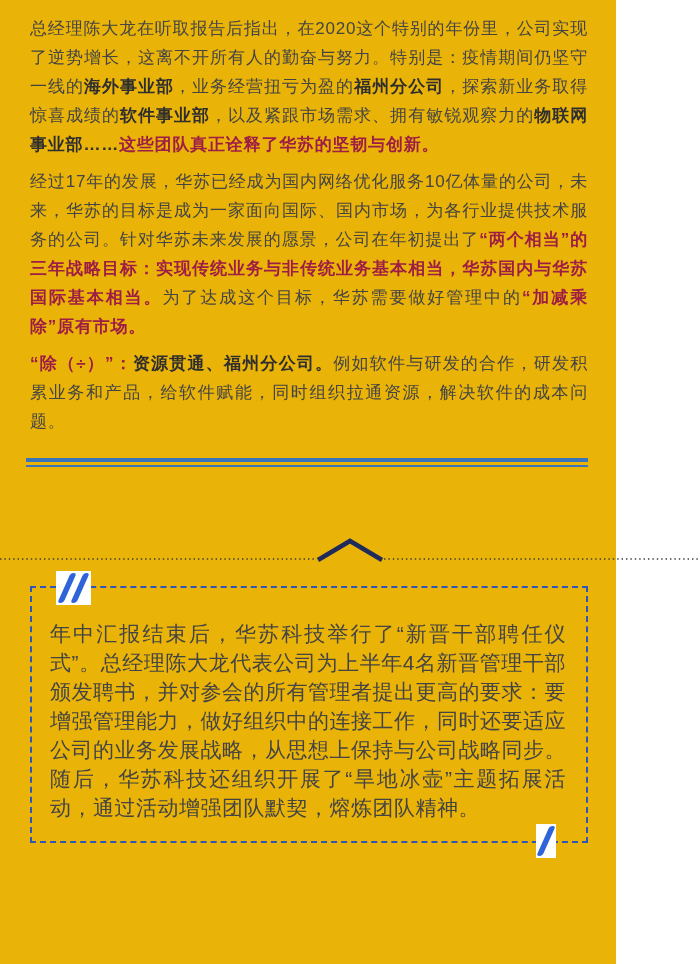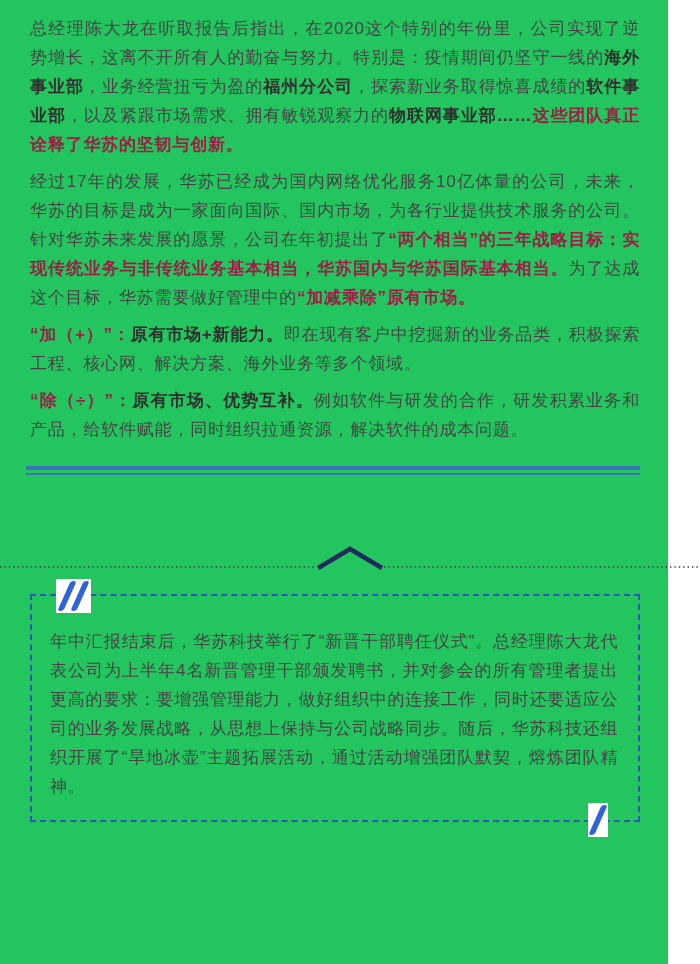--- a/index.html
+++ b/index.html
@@ -10,42 +10,42 @@
     --chevron:#1f2b5b;
     --box-border:#2e55b8;
     --slash:#2f64d8;
   }
   *{box-sizing:border-box;margin:0;padding:0;}
   html,body{background:#ffffff;}
   body{
     width:700px;height:964px;overflow:hidden;
     font-family:"Liberation Sans","DejaVu Sans",sans-serif;
   }
-  .page{width:668px;height:964px;background:#22c55e;position:relative;}
+  .page{width:616px;height:964px;background:#eab308;position:relative;}
   .content{
     padding:14px 28px 0 30px;
     font-size:17px;line-height:29px;letter-spacing:0.8px;
     color:var(--text);
   }
   .para{margin:0 0 8px 0;text-align:justify;}
   .seg-normal{color:var(--text);}
   .seg-bold{color:var(--bold);font-weight:bold;}
   .seg-red{color:var(--red);font-weight:bold;}
   .divider{margin:22px 28px 0 26px;}
   .divider-thick{height:4px;background:var(--divider-blue);}
   .divider-thin{height:2px;background:var(--divider-blue);margin-top:3px;}
   .collapse-wrap{margin-top:64px;height:32px;}
   .dot-line{stroke:#3c3c3c;stroke-width:1.4;stroke-dasharray:1.4 3;}
   .chev{fill:none;stroke:var(--chevron);stroke-width:4.6;stroke-linecap:butt;stroke-linejoin:miter;}
   .quote-box{
     position:relative;
     margin:23px 28px 0 30px;
     border:2px dashed var(--box-border);
     padding:31px 20px 19px 18px;
-    font-size:17px;line-height:29px;letter-spacing:0.5px;
+    font-size:21px;line-height:29px;letter-spacing:0.5px;
     color:var(--text);
     text-align:justify;
   }
   .slashes-top{
     position:absolute;top:-17px;left:24px;
     background:#fff;padding:2px 8px;
     display:flex;gap:7px;
   }
   .slashes-bottom{
     position:absolute;bottom:-17px;right:30px;
@@ -58,22 +58,21 @@
   }
 </style>
 </head>
 <body>
 
 <div class="page">
 
   <div class="content">
       <p class="para"><span class="seg-normal">总经理陈大龙在听取报告后指出，在2020这个特别的年份里，公司实现了逆势增长，这离不开所有人的勤奋与努力。特别是：疫情期间仍坚守一线的</span><span class="seg-bold">海外事业部</span><span class="seg-normal">，业务经营扭亏为盈的</span><span class="seg-bold">福州分公司</span><span class="seg-normal">，探索新业务取得惊喜成绩的</span><span class="seg-bold">软件事业部</span><span class="seg-normal">，以及紧跟市场需求、拥有敏锐观察力的</span><span class="seg-bold">物联网事业部</span><span class="seg-bold">……</span><span class="seg-red">这些团队真正诠释了华苏的坚韧与创新。</span></p>
       <p class="para"><span class="seg-normal">经过17年的发展，华苏已经成为国内网络优化服务10亿体量的公司，未来，华苏的目标是成为一家面向国际、国内市场，为各行业提供技术服务的公司。针对华苏未来发展的愿景，公司在年初提出了</span><span class="seg-red">“两个相当”的三年战略目标：实现传统业务与非传统业务基本相当，华苏国内与华苏国际基本相当。</span><span class="seg-normal">为了达成这个目标，华苏需要做好管理中的</span><span class="seg-red">“加减乘除”原有市场。</span></p>
-      <p class="para"><span class="seg-red">“加（+）”：</span><span class="seg-bold">原有市场+新能力。</span><span class="seg-normal">即在现有客户中挖掘新的业务品类，积极探索工程、核心网、解决方案、海外业务等多个领域。</span></p>
-      <p class="para"><span class="seg-red">“除（÷）”：</span><span class="seg-bold">原有市场、优势互补。</span><span class="seg-normal">例如软件与研发的合作，研发积累业务和产品，给软件赋能，同时组织拉通资源，解决软件的成本问题。</span></p>
+      <p class="para"><span class="seg-red">“除（÷）”：</span><span class="seg-bold">资源贯通、福州分公司。</span><span class="seg-normal">例如软件与研发的合作，研发积累业务和产品，给软件赋能，同时组织拉通资源，解决软件的成本问题。</span></p>
     </div>
 
   <div class="divider">
     <div class="divider-thick"></div>
     <div class="divider-thin"></div>
   </div>
 
   <div class="collapse-wrap">
     <svg width="700" height="32" viewBox="0 0 700 32">
       <line class="dot-line" x1="0" y1="28" x2="316" y2="28"></line>

